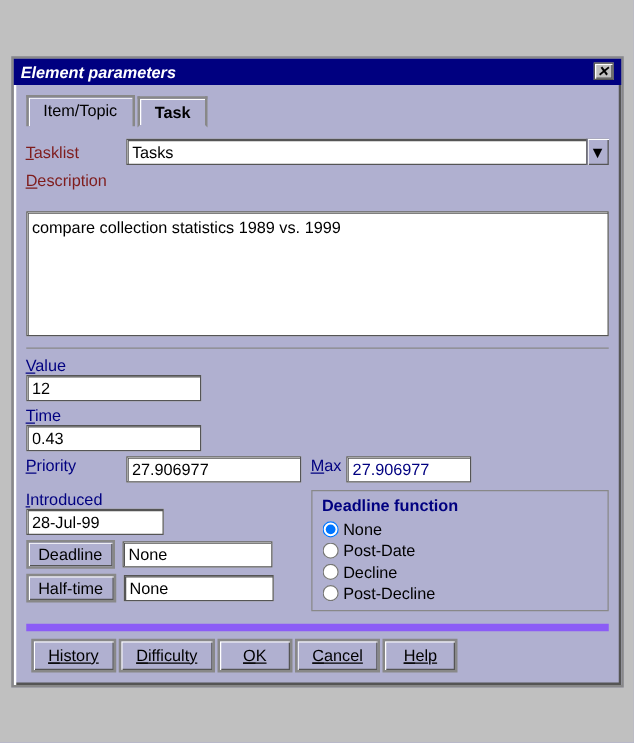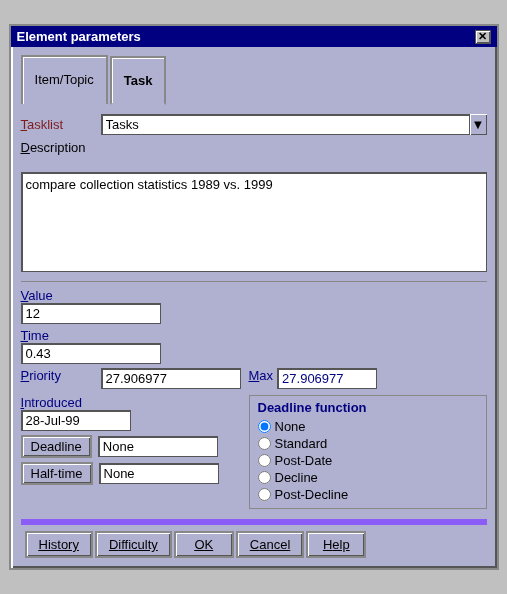--- a/index.html
+++ b/index.html
@@ -29,20 +29,21 @@
 
     .title-bar {
       background: #000080;
       color: white;
       padding: 3px 6px;
       display: flex;
       justify-content: space-between;
       align-items: center;
       font-weight: bold;
       font-size: 12px;
+      font-style: italic;
     }
 
     .title-bar-buttons {
       display: flex;
       gap: 2px;
     }
 
     .close-btn {
       background: #c0c0c0;
       border: 1px solid #555;
@@ -65,21 +66,21 @@
     .tabs-row {
       display: flex;
       gap: 2px;
       margin-bottom: 6px;
     }
 
     .tab {
       background: #b0b0d0;
       border: 2px solid #888;
       border-bottom: none;
-      padding: 15px 12px;
+      padding: 3px 12px;
       cursor: pointer;
       font-size: 13px;
       box-shadow: 1px 0 0 #fff inset, 0 1px 0 #fff inset;
     }
 
     .tab.active {
       background: #b0b0d0;
       border-bottom: 2px solid #b0b0d0;
       font-weight: bold;
       position: relative;
@@ -132,21 +133,21 @@
       background: #b0b0d0;
       border-left: 1px solid #555;
       display: flex;
       align-items: center;
       justify-content: center;
       pointer-events: none;
       box-shadow: 1px 1px 0 #fff inset, -1px -1px 0 #555 inset;
     }
 
     .description-label {
-      color: #000000;
+      color: #7f1d1d;
       margin-bottom: 17px;
       font-size: 13px;
     }
 
     .description-label .underline {
       text-decoration: underline;
     }
 
     .description-textarea {
       width: 100%;
@@ -388,24 +389,20 @@
 
         <div class="deadline-function-box">
           <div class="deadline-function-title">
             <span class="underline">D</span>eadline function
           </div>
           <div class="radio-row">
             <input type="radio" name="deadline_fn" id="df_none" checked="" style="">
             <label for="df_none">None</label>
           </div>
           <div class="radio-row">
-            <input type="radio" name="deadline_fn" id="df_standard" style="">
-            <label for="df_standard">Standard</label>
-          </div>
-          <div class="radio-row">
             <input type="radio" name="deadline_fn" id="df_postdate" style="">
             <label for="df_postdate">Post-Date</label>
           </div>
           <div class="radio-row">
             <input type="radio" name="deadline_fn" id="df_decline" style="">
             <label for="df_decline">Decline</label>
           </div>
           <div class="radio-row">
             <input type="radio" name="deadline_fn" id="df_postdecline" style="">
             <label for="df_postdecline">Post-Decline</label>

